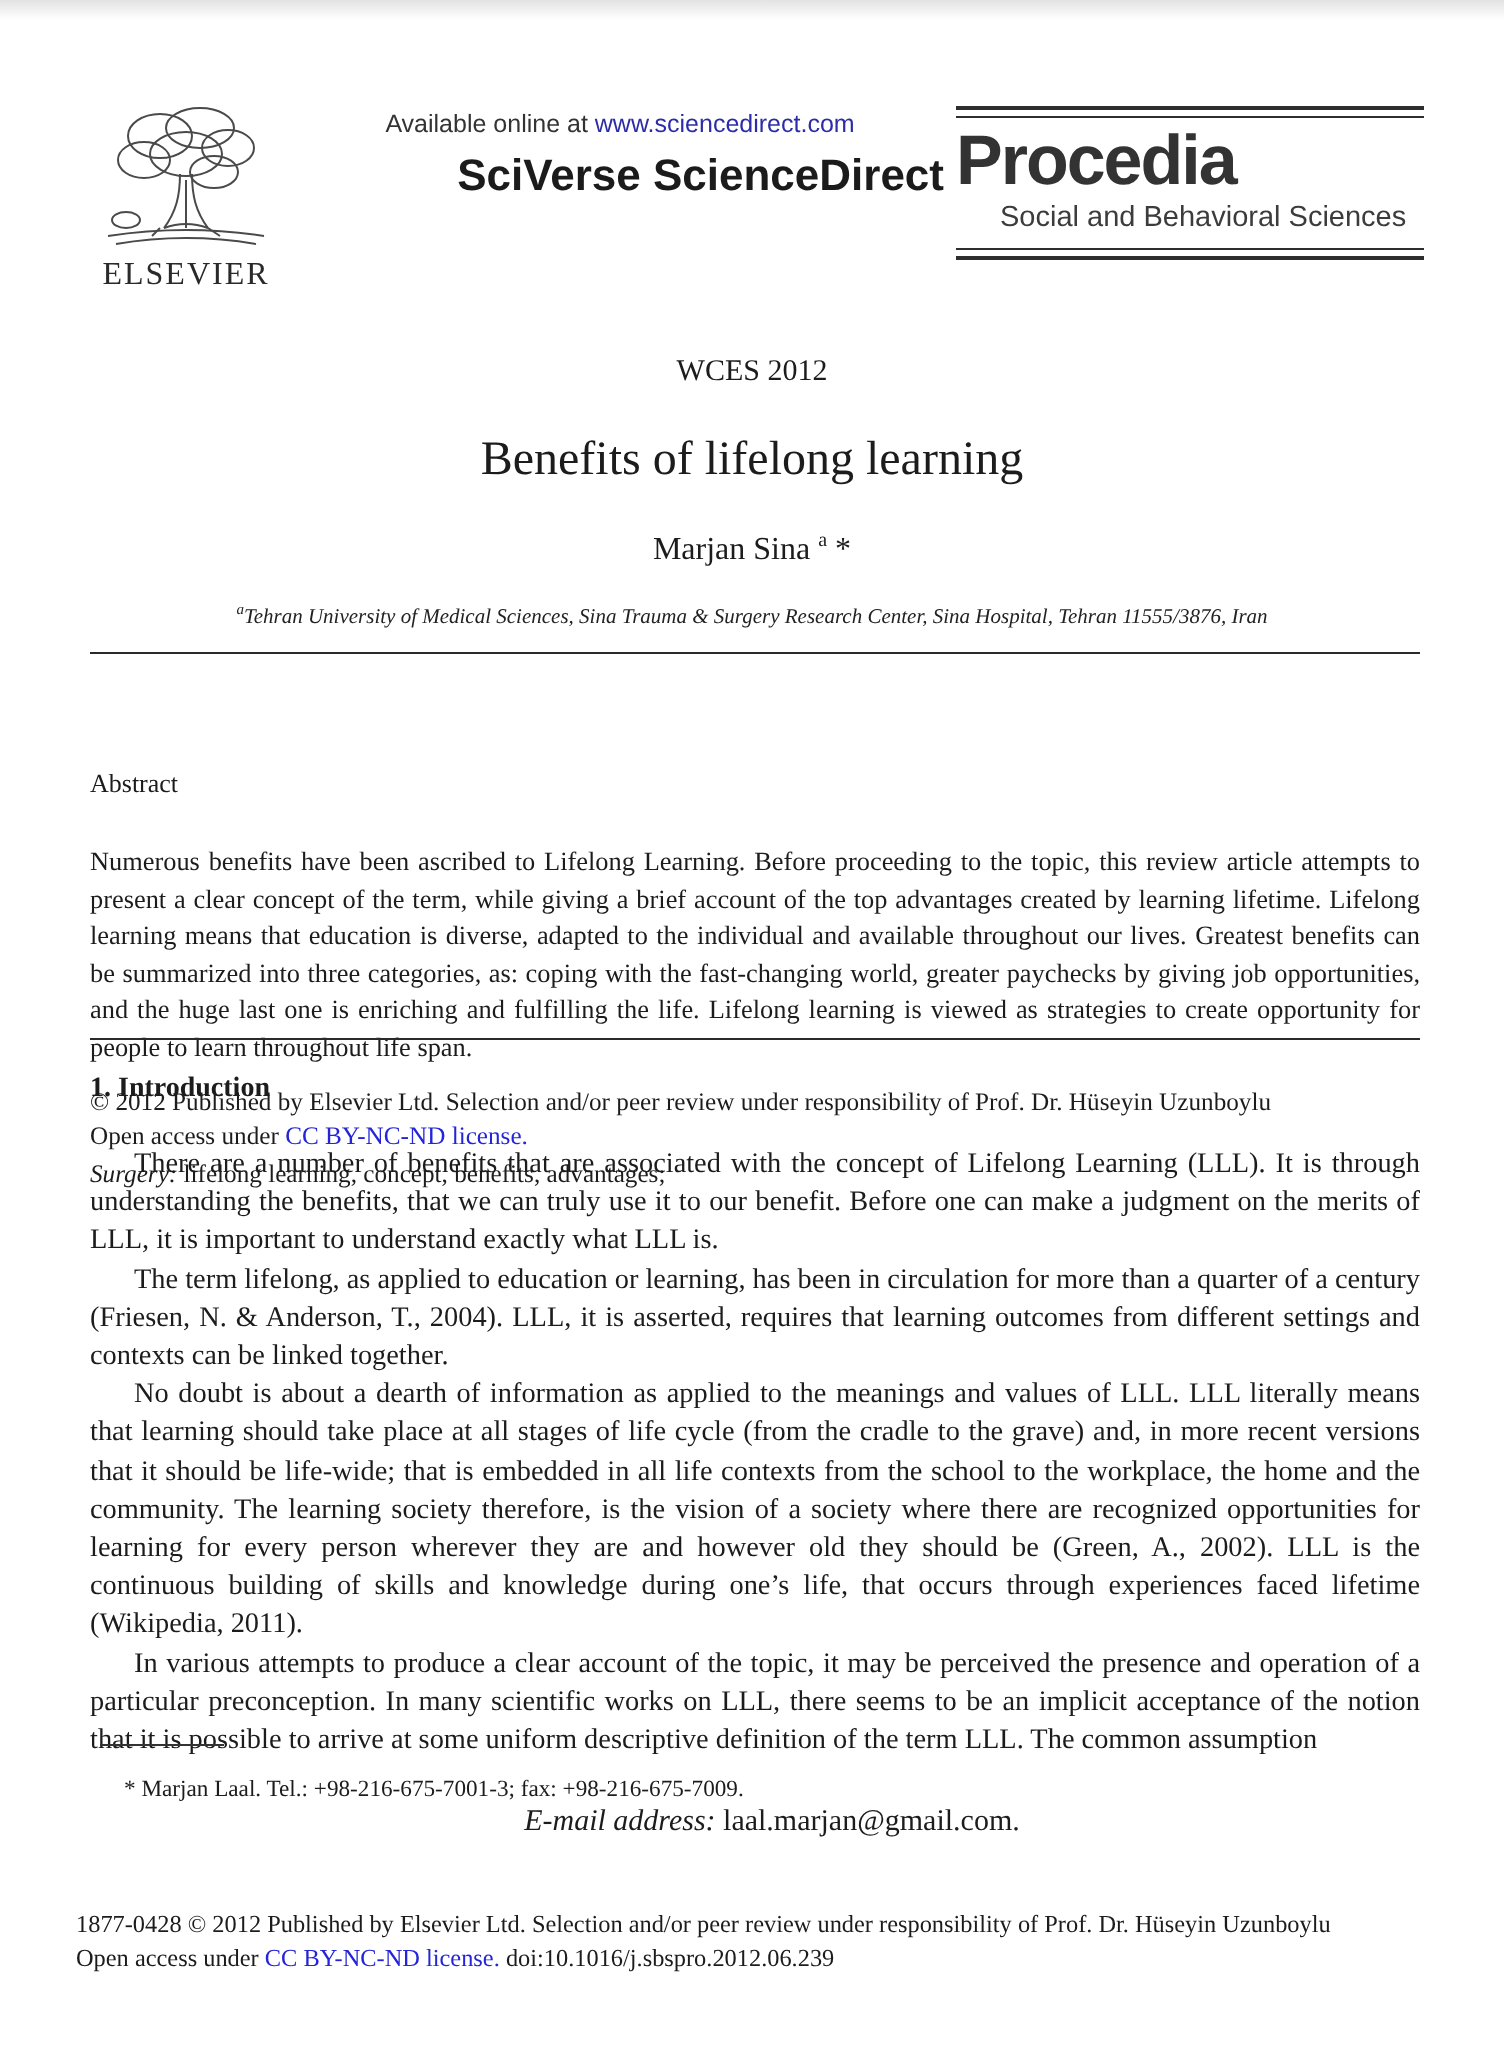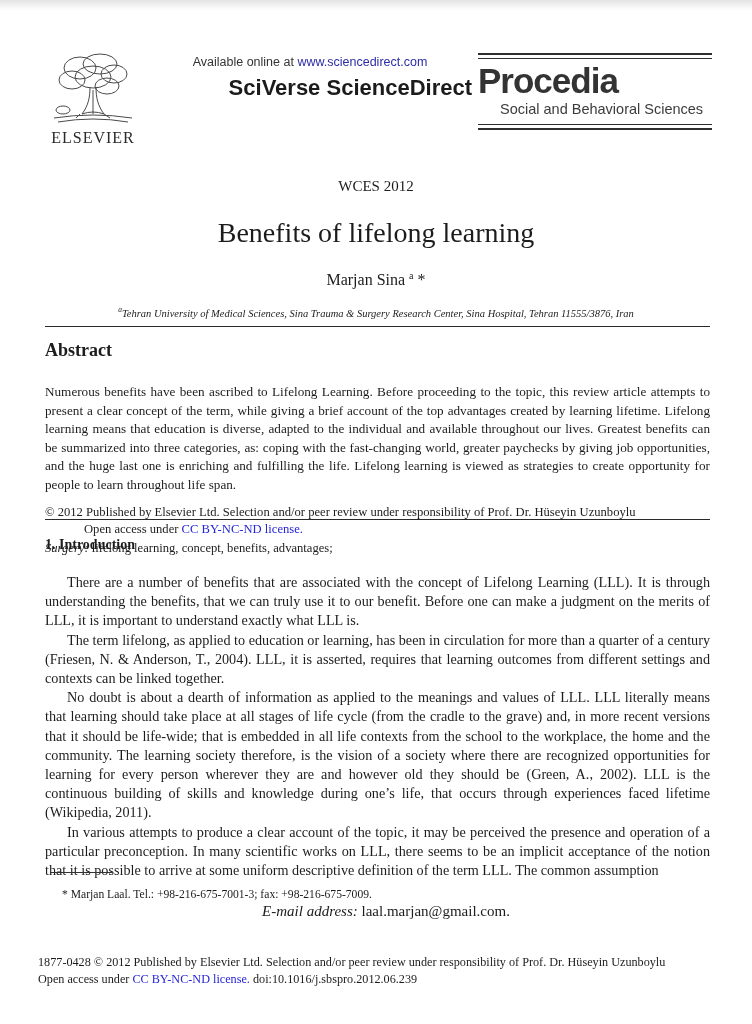--- a/index.html
+++ b/index.html
@@ -71,41 +71,41 @@
     font-family: Liberation Sans, sans-serif;
     font-size: 14.5px;
     color: #3c3c3c;
     padding-left: 22px;
     margin-top: 1px;
   }
 
   
   .titleblock { position: absolute; top: 178px; left: 45px; width: 662px; text-align: center; }
   .conf { font-size: 15px; color: #1c1c1c; }
-  .article-title { font-size: 28px; margin-top: 22px; font-weight: normal; }
+  .article-title { font-size: 24px; margin-top: 22px; font-weight: normal; }
   .author-line { font-size: 16px; margin-top: 21px; }
   .author-line sup { font-size: 10px; }
   .affiliation { font-size: 10.5px; font-style: italic; margin-top: 16px; color: #222; }
   .affiliation sup { font-size: 7.5px; font-style: italic; }
 
   .rule { position: absolute; left: 45px; width: 665px; border-top: 1.6px solid #2a2a2a; }
   .rule-abstract { top: 326px; }
   .rule-keywords { top: 519px; }
 
   
   .abstract { position: absolute; top: 340px; left: 45px; width: 665px; }
-  .abstract-head { font-size: 18px; font-weight: bold; }
+  .abstract-head { font-size: 13px; font-weight: normal; margin-top: 44px; }
   .abstract-body {
     margin-top: 22px;
     font-size: 13.2px;
     line-height: 18.6px;
     text-align: justify;
   }
   .copyright { margin-top: 9px; font-size: 12.6px; line-height: 17px; }
-  .openaccess { font-size: 12.6px; line-height: 17px; margin-left: 39px; }
+  .openaccess { font-size: 12.6px; line-height: 17px; }
   .openaccess a, .footer a { color: #2424d8; text-decoration: none; }
   .keywords { margin-top: 3px; font-size: 12.6px; }
   .keywords .kw-label { font-style: italic; }
 
   
   .section { position: absolute; top: 537px; left: 45px; width: 665px; }
   .section-head { font-size: 14px; font-weight: bold; }
   .section p {
     font-size: 14.2px;
     line-height: 19.2px;

